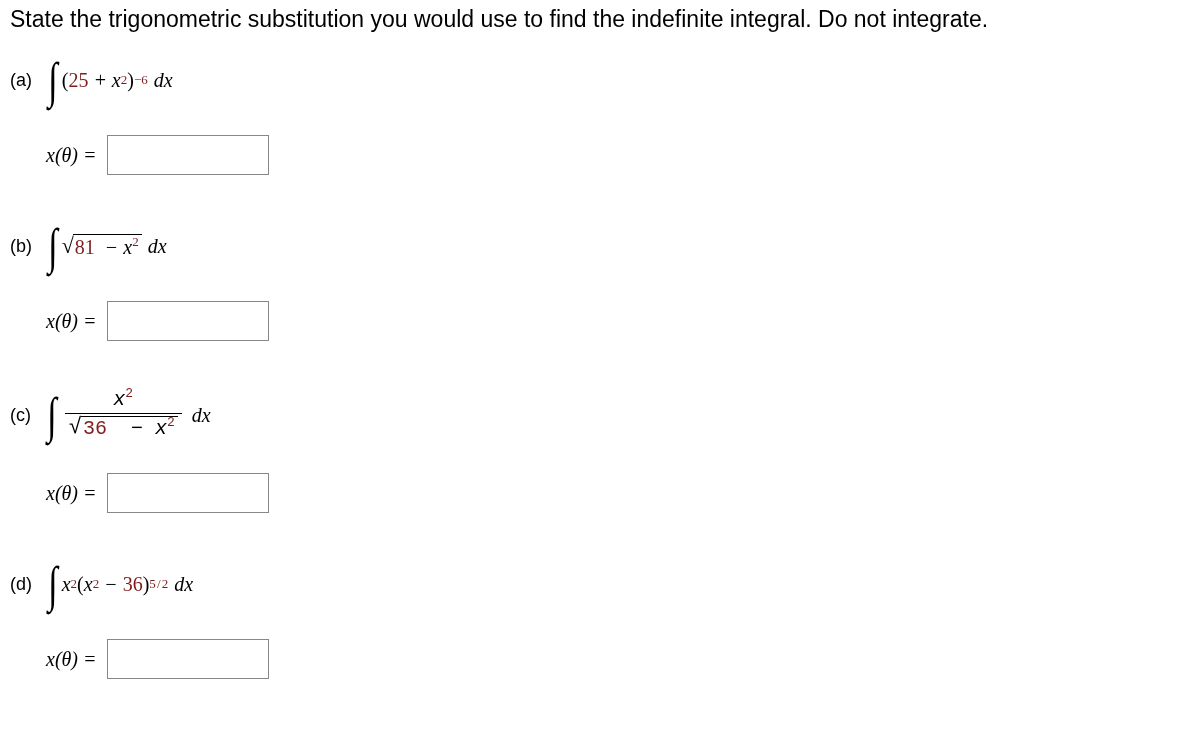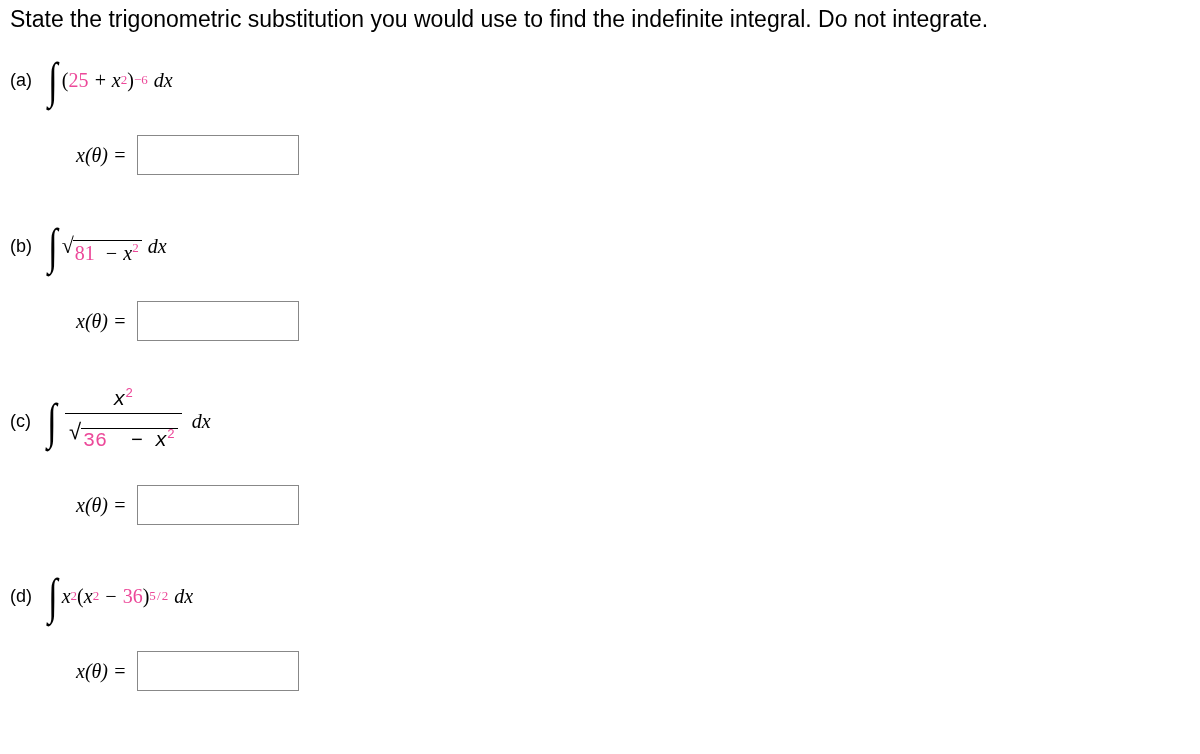--- a/index.html
+++ b/index.html
@@ -39,37 +39,36 @@
     font-size: 50px;
     font-style: normal;
     line-height: 1;
     margin-right: 2px;
     transform: scaleX(0.7);
   }
   .expr {
     display: inline-flex;
     align-items: center;
   }
-  .num { color: #ec4899; font-style: normal; }
+  .num { color: #7f1d1d; font-style: normal; }
   .rm { font-style: normal; }
   sup { font-size: 0.65em; vertical-align: super; line-height: 0; }
   .sqrt {
     display: inline-flex;
     align-items: center;
   }
   .sqrt-sign {
     font-style: normal;
     font-size: 22px;
     margin-right: -1px;
   }
   .sqrt-body {
     border-top: 1.4px solid #000;
     padding: 2px 3px 2px 2px;
     line-height: 1;
-    margin-top: 12px;
   }
   .frac {
     display: inline-flex;
     flex-direction: column;
     align-items: center;
     vertical-align: middle;
     margin: 0 4px;
   }
   .frac .top, .frac .bot {
     padding: 2px 4px;
@@ -77,21 +76,21 @@
     line-height: 1.1;
     font-family: Liberation Mono, monospace;
   }
   .frac .divider {
     border-top: 1.2px solid #000;
     width: 100%;
   }
   .answer-row {
     display: flex;
     align-items: center;
-    margin-left: 66px;
+    margin-left: 36px;
     margin-bottom: 46px;
     font-family: 'Times New Roman', Times, serif;
     font-style: italic;
     font-size: 20px;
   }
   .answer-label {
     margin-right: 10px;
   }
   .answer-input {
     width: 148px;

